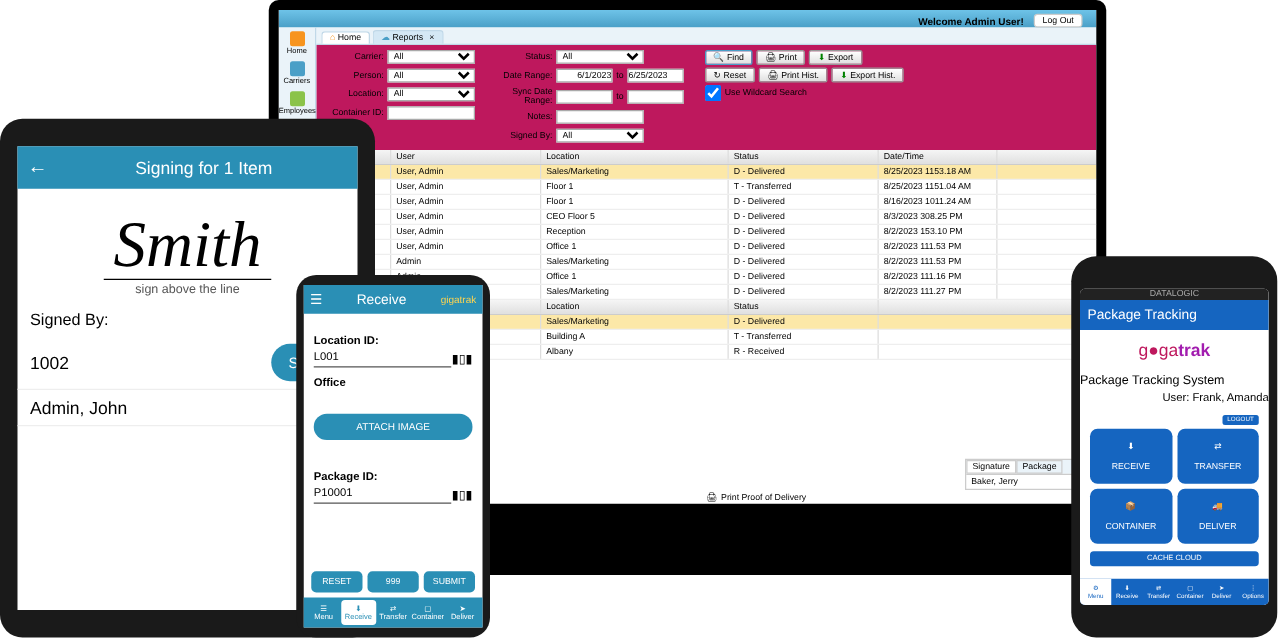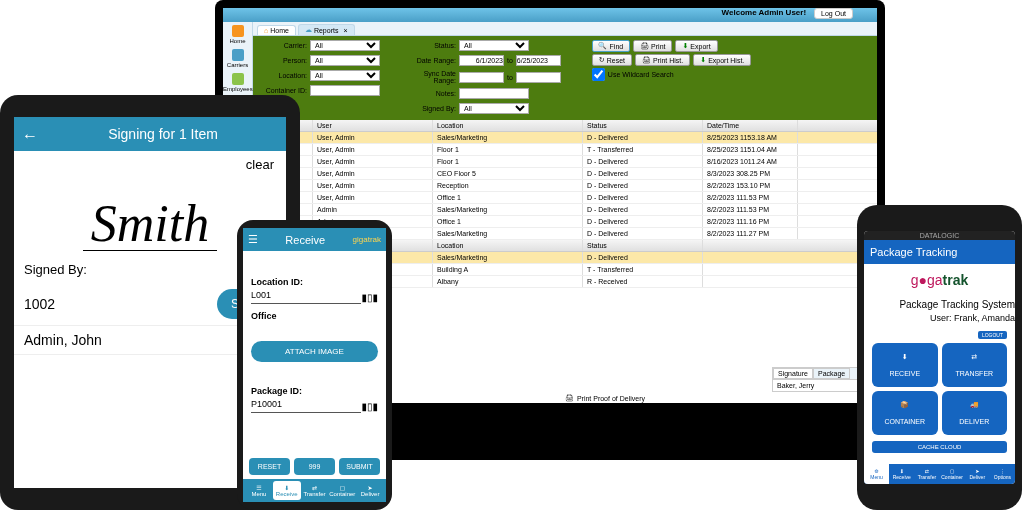--- a/index.html
+++ b/index.html
@@ -1,31 +1,31 @@
 <!DOCTYPE html>
 <html><head>
 <meta charset="utf-8">
 <style>
 *{box-sizing:border-box;margin:0;padding:0;font-family:Arial,sans-serif}
 body{background:#fff;width:1022px;height:511px;position:relative;overflow:hidden}
 
 
 .monitor{position:absolute;left:215px;top:0;width:670px;height:460px;background:#000;border-radius:8px;padding:8px}
 .screen{background:#fff;width:100%;height:395px;overflow:hidden;font-size:8px}
-.titlebar{background:linear-gradient(#6ec3e8,#4a9fc7);height:14px;display:flex;justify-content:flex-end;align-items:flex-start;padding:0 24px;font-size:8px}
+.titlebar{background:linear-gradient(#6ec3e8,#4a9fc7);height:14px;display:flex;justify-content:flex-end;align-items:flex-end;padding:0 11px;font-size:8px}
 .logout{background:#fff;border:1px solid #ccc;padding:1px 6px;border-radius:3px;font-size:7px;cursor:pointer}
 .welcome{font-weight:bold;margin-right:8px;font-size:8px}
 .sidebar{width:30px;background:#eaf3f9;float:left;height:380px;border-right:1px solid #c0d8e8;font-size:6px;text-align:center}
 .sidebar-item{padding:2px 0;cursor:pointer}
 .sidebar-icon{width:12px;height:12px;margin:1px auto;border-radius:2px}
 .main{margin-left:30px;height:380px}
 .tabs{height:14px;background:#eaf3f9;border-bottom:1px solid #c0d8e8;display:flex;padding-left:4px;gap:2px;align-items:end}
 .tab{background:#fff;border:1px solid #c0d8e8;border-bottom:none;padding:1px 6px;font-size:7px;border-radius:3px 3px 0 0;cursor:pointer;display:flex;align-items:center;gap:2px}
 .tab.active{background:#d4e8f5}
-.filters{background:#4d7c0f;padding:4px;font-size:7px;display:flex;flex-wrap:wrap;gap:16px}
+.filters{background:#be185d;padding:4px;font-size:7px;display:flex;flex-wrap:wrap;gap:2px}
 .filter-row{display:flex;align-items:center;gap:3px;margin-bottom:2px}
 .filter-label{width:50px;text-align:right;font-size:7px}
 .filter-input{width:70px;height:11px;border:1px solid #aaa;font-size:7px;background:#fff}
 .filter-btn{background:linear-gradient(#fff,#e0e0e0);border:1px solid #999;padding:1px 6px;font-size:7px;border-radius:2px;cursor:pointer;display:inline-flex;align-items:center;gap:2px}
 .grid{font-size:7px}
 .grid-header{background:linear-gradient(#f5f5f5,#e0e0e0);display:flex;border-bottom:1px solid #ccc;font-weight:normal}
 .grid-header>div,.grid-row>div{padding:2px 4px;border-right:1px solid #ddd;overflow:hidden;white-space:nowrap}
 .col-pkg{width:60px}.col-user{width:120px}.col-loc{width:150px}.col-status{width:120px}.col-date{width:95px}
 .grid-row{display:flex;border-bottom:1px solid #eee;background:#fff}
 .grid-row.sel{background:#fce8a8}
@@ -48,39 +48,39 @@
 .sig-caption{font-size:10px;color:#555;margin-top:2px}
 .field-row{padding:6px 10px;display:flex;justify-content:space-between;align-items:center;border-bottom:1px solid #eee}
 .field-label{font-size:13px}
 .field-val{font-size:14px}
 .save-btn{background:#2a8fb5;color:#fff;border:none;padding:8px 14px;border-radius:16px;font-size:12px;cursor:pointer}
 
 
 .phone1{position:absolute;left:237px;top:220px;width:155px;height:290px;background:#1a1a1a;border-radius:16px;padding:8px 6px;z-index:5}
 .phone1-screen{background:#fff;width:100%;height:100%;font-size:9px;display:flex;flex-direction:column}
 .p1-header{background:#2a8fb5;color:#fff;padding:5px;text-align:center;font-size:11px;display:flex;justify-content:space-between;align-items:center}
-.p1-body{padding:22px 8px;flex:1}
+.p1-body{padding:12px 8px;flex:1}
 .p1-label{font-size:9px;font-weight:bold;margin-top:4px}
 .p1-input{width:100%;border:none;border-bottom:1px solid #555;padding:3px 0;font-size:9px;margin-bottom:3px}
 .p1-btn{background:#2a8fb5;color:#fff;border:none;width:100%;padding:6px;border-radius:14px;font-size:8px;margin:20px 0;cursor:pointer}
 .p1-actions{display:flex;gap:4px;padding:4px 6px}
 .p1-action{flex:1;background:#2a8fb5;color:#fff;border:none;padding:5px 2px;border-radius:4px;font-size:7px;cursor:pointer}
 .p1-nav{display:flex;background:#2a8fb5;padding:2px}
 .p1-nav-item{flex:1;text-align:center;color:#fff;font-size:6px;padding:3px 0;cursor:pointer}
 .p1-nav-item.active{background:#fff;color:#2a8fb5;border-radius:3px}
 
 
 .phone2{position:absolute;right:0;top:205px;width:165px;height:305px;background:#1a1a1a;border-radius:20px;padding:26px 7px;z-index:4}
 .phone2-screen{background:#fff;width:100%;height:100%;font-size:9px;display:flex;flex-direction:column;border-radius:4px;overflow:hidden}
 .p2-brand{font-size:7px;color:#888;text-align:center;padding:1px;background:#222;color:#aaa}
 .p2-header{background:#1565c0;color:#fff;padding:6px;font-size:11px}
 .p2-logo{text-align:center;padding:8px 0}
 .logo-g{color:#be185d;font-weight:normal;font-size:14px}
-.logo-trak{color:#14532d;font-weight:bold;font-size:14px}
-.p2-title{text-align:right;font-size:10px;margin:3px 0}
+.logo-trak{color:#a21caf;font-weight:bold;font-size:14px}
+.p2-title{text-align:left;font-size:10px;margin:3px 0}
 .p2-user{text-align:right;font-size:9px;margin-bottom:6px}
 .p2-tiles{display:grid;grid-template-columns:1fr 1fr;gap:4px;padding:0 8px}
 .p2-tile{background:#1565c0;color:#fff;border:none;padding:10px 4px;border-radius:6px;font-size:7px;cursor:pointer;display:flex;flex-direction:column;align-items:center;gap:3px}
 .p2-refresh{background:#1565c0;color:#fff;text-align:center;margin:6px 8px;padding:3px;border-radius:3px;font-size:6px;cursor:pointer}
 .p2-nav{display:flex;background:#1565c0;margin-top:auto}
 .p2-nav-item{flex:1;text-align:center;color:#fff;font-size:5px;padding:4px 0;cursor:pointer}
 .p2-nav-item.active{background:#fff;color:#1565c0}
 .icon-box{width:14px;height:14px;display:inline-block}
 </style>
 </head>
@@ -289,23 +289,23 @@
   <div class="print-proof">🖨 <span>Print Proof of Delivery</span></div>
 </div>
 </div>
 
 <div class="tablet">
 <div class="tablet-screen">
   <div class="app-header">
     <span class="back-arrow">←</span>
     <span style="flex:1;text-align:center">Signing for 1 Item</span>
   </div>
-  <div class="clear-row"><span style="cursor:pointer">clear</span></div>
   <div class="sig-line">
     <div class="signature">Smith</div>
+    <div class="sig-caption">sign above the line</div>
   </div>
   <div style="padding:6px 10px"><span class="field-label">Signed By:</span></div>
   <div class="field-row">
     <span class="field-val">1002</span>
     <button class="save-btn">SAVE</button>
   </div>
   <div class="field-row">
         <span class="field-val">Admin, John</span>
       </div>
 </div>

